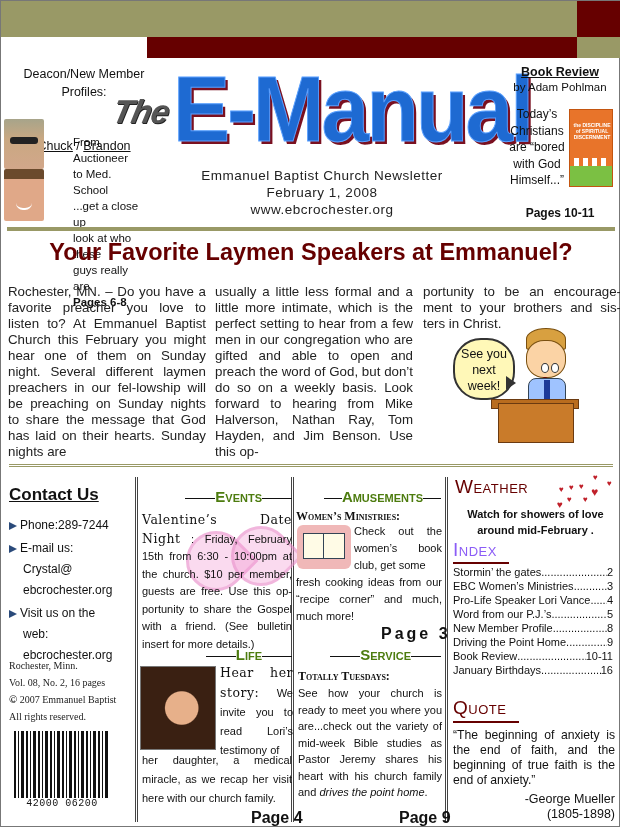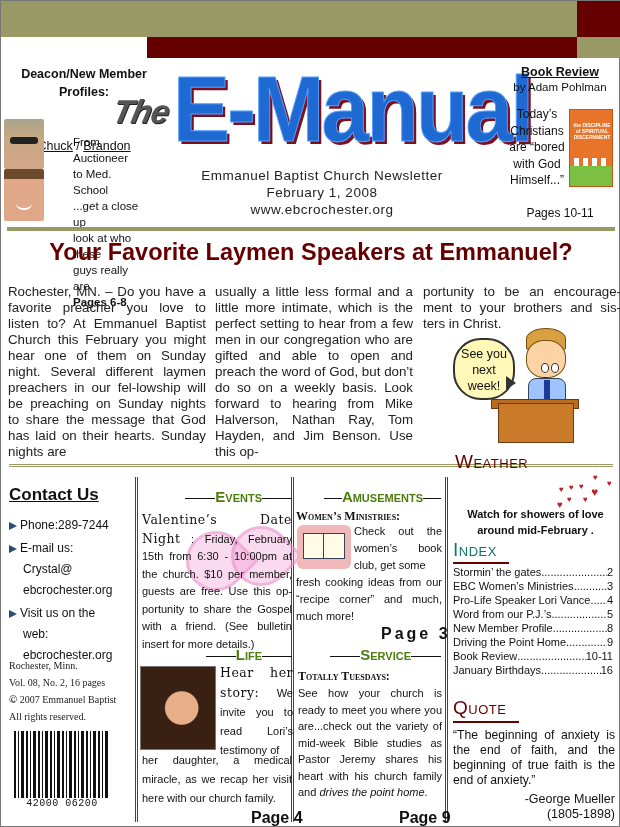--- a/index.html
+++ b/index.html
@@ -7,41 +7,41 @@
 body{font-family:"Liberation Sans",sans-serif;color:#111;position:relative;}
 .page{position:absolute;left:0;top:0;width:620px;height:827px;border:1px solid #777;background:#fff;}
 .bar-top{position:absolute;left:0;top:0;width:576px;height:36px;background:#999966;}
 .bar-top-red{position:absolute;left:576px;top:0;width:44px;height:36px;background:#660000;}
 .bar-mid-white{position:absolute;left:0;top:36px;width:146px;height:21px;background:#fff;}
 .bar-mid-red{position:absolute;left:146px;top:36px;width:430px;height:21px;background:#660000;}
 .bar-mid-olive{position:absolute;left:576px;top:36px;width:44px;height:21px;background:#999966;}
 
 
 .profiles{position:absolute;left:3px;top:64px;width:160px;text-align:center;}
-.profiles .h{font-weight:bold;font-size:12.5px;line-height:18px;}
+.profiles .h{font-weight:normal;font-size:12.5px;line-height:18px;}
 .profiles .names{font-size:12.5px;line-height:18px;margin-top:36px;}
 .profiles .names u{text-decoration:underline;}
 .face1{position:absolute;left:3px;top:118px;width:40px;height:50px;background:linear-gradient(#a7a48a,#c9a882 40%,#d2a78a);border-radius:2px;}
 .face1 .glasses{position:absolute;left:6px;top:18px;width:28px;height:7px;background:#222;border-radius:3px;}
 .face2{position:absolute;left:3px;top:168px;width:40px;height:52px;background:linear-gradient(#6b4a2c 0 20%,#e0a888 20% 100%);border-radius:2px;}
 .face2 .smile{position:absolute;left:12px;top:34px;width:16px;height:7px;border-bottom:2px solid #fff;border-radius:0 0 8px 8px;}
 .profile-blurb{position:absolute;left:44px;top:133px;width:100px;text-align:left;font-size:11.5px;line-height:16px;padding-left:28px;}
 .profile-blurb .pg{font-weight:bold;font-size:11.5px;}
 .the{position:absolute;left:112px;top:92px;font-family:"Liberation Sans",sans-serif;font-style:italic;font-weight:bold;font-size:33px;color:#555;transform:skewX(-12deg);letter-spacing:-1px;text-shadow:1px 1px 0 #222;}
 .emanual{position:absolute;left:172px;top:58px;font-family:"Liberation Sans",sans-serif;font-weight:bold;font-size:93px;line-height:100px;color:#1e6ad2;letter-spacing:-3px;transform:scaleX(0.92) scaleY(1.0);transform-origin:left top;text-shadow:3px 3px 0 #7a1020;-webkit-text-stroke:1px #5aa0ff;}
 .subtitle{position:absolute;left:176px;top:166px;width:290px;text-align:center;font-size:13.5px;line-height:17px;letter-spacing:0.5px;color:#222;}
 .book{position:absolute;left:500px;top:64px;width:118px;text-align:center;}
 .book .h{font-weight:bold;font-size:12.5px;text-decoration:underline;line-height:15px;}
 .book .by{font-size:11.5px;line-height:14px;}
 .book-blurb{position:absolute;left:505px;top:105px;width:62px;text-align:center;font-size:12px;line-height:16.5px;}
 .book-cover{position:absolute;left:568px;top:108px;width:44px;height:78px;background:#e8742a;border:1px solid #c35510;overflow:hidden;}
 .book-cover .t{position:absolute;left:3px;top:12px;width:38px;font-size:5px;line-height:6px;color:#fff;font-weight:bold;text-align:center;}
 .book-cover .grass{position:absolute;left:0;bottom:0;width:100%;height:20px;background:#7bc043;}
 .book-cover .cols{position:absolute;left:4px;bottom:18px;width:36px;height:10px;background:repeating-linear-gradient(90deg,#fff 0 5px,transparent 5px 9px);}
-.book-pages{position:absolute;left:500px;top:205px;width:118px;text-align:center;font-weight:normal;font-size:12px;}
+.book-pages{position:absolute;left:500px;top:205px;width:118px;text-align:center;font-weight:bold;font-size:12px;}
 .rule1{position:absolute;left:6px;top:226px;width:608px;height:4px;background:#999966;}
 
 
 .headline{position:absolute;left:0;top:238px;width:620px;text-align:center;font-family:"Liberation Sans",sans-serif;font-weight:bold;font-size:23.5px;color:#660000;letter-spacing:0px;}
 .article{position:absolute;top:283px;width:198px;font-size:13.3px;line-height:16px;text-align:justify;color:#222;}
 .c1{left:7px;}
 .c2{left:214px;}
 .c3{left:422px;}
 .bubble{position:absolute;left:452px;top:337px;width:62px;height:62px;background:#fff8b8;border:2px solid #333;border-radius:45%;font-size:12.5px;line-height:16px;text-align:center;padding-top:6px;}
 .bubble:after{content:"";position:absolute;right:-10px;top:36px;border:7px solid transparent;border-left:10px solid #333;}
@@ -86,25 +86,25 @@
 .women-h{position:absolute;left:295px;top:508px;width:150px;font-family:"Liberation Serif",serif;font-weight:bold;font-size:12px;font-variant:small-caps;}
 .book-icon{position:absolute;left:296px;top:524px;width:54px;height:44px;background:#f0b8b8;border-radius:6px;}
 .book-icon .pg{position:absolute;left:6px;top:8px;width:42px;height:26px;background:#fffbe6;border:1px solid #345;}
 .book-icon .sp{position:absolute;left:26px;top:8px;width:1px;height:26px;background:#345;}
 .amuse-text1{position:absolute;left:353px;top:522px;width:88px;font-size:11px;line-height:17px;text-align:justify;}
 .amuse-text2{position:absolute;left:295px;top:573px;width:146px;font-size:11px;line-height:17px;text-align:justify;}
 .service-h{left:295px;top:645px;width:145px;}
 .tues-h{position:absolute;left:297px;top:668px;width:150px;font-family:"Liberation Serif",serif;font-weight:bold;font-size:12px;font-variant:small-caps;}
 .service-text{position:absolute;left:297px;top:684px;width:144px;font-size:11px;line-height:16.5px;text-align:justify;}
 
-.weather-h{position:absolute;left:454px;top:450px;font-family:"Liberation Sans",sans-serif;font-size:19px;color:#660000;font-variant:small-caps;letter-spacing:0.5px;}
+.weather-h{position:absolute;left:454px;top:475px;font-family:"Liberation Sans",sans-serif;font-size:19px;color:#660000;font-variant:small-caps;letter-spacing:0.5px;}
 .weather-hearts{position:absolute;left:550px;top:470px;width:60px;height:40px;}
 .weather-hearts span{position:absolute;color:#c0202a;font-size:8px;}
 .weather-text{position:absolute;left:452px;top:505px;width:165px;text-align:center;font-weight:bold;font-size:11px;line-height:16px;}
-.index-h{position:absolute;left:452px;top:538px;font-size:19px;color:#0f766e;font-variant:small-caps;letter-spacing:0.5px;}
+.index-h{position:absolute;left:452px;top:538px;font-size:19px;color:#8b5cf6;font-variant:small-caps;letter-spacing:0.5px;}
 .index-rule{position:absolute;left:452px;top:561px;width:56px;height:2px;background:#660000;}
 .index-list{position:absolute;left:452px;top:564px;width:160px;font-size:11px;line-height:14px;}
 .index-row{display:flex;white-space:nowrap;overflow:hidden;}
 .index-row .dots{flex:1;overflow:hidden;}
 .index-row .dots:after{content:"..............................................";}
 .quote-h{position:absolute;left:452px;top:696px;font-size:19px;color:#660000;font-variant:small-caps;letter-spacing:0.5px;}
 .quote-rule{position:absolute;left:452px;top:720px;width:66px;height:2px;background:#660000;}
 .quote-text{position:absolute;left:452px;top:727px;width:162px;font-size:12.2px;line-height:15px;text-align:justify;}
 .quote-author{position:absolute;left:452px;top:791px;width:162px;text-align:right;font-size:12.5px;line-height:15px;}
 </style>

